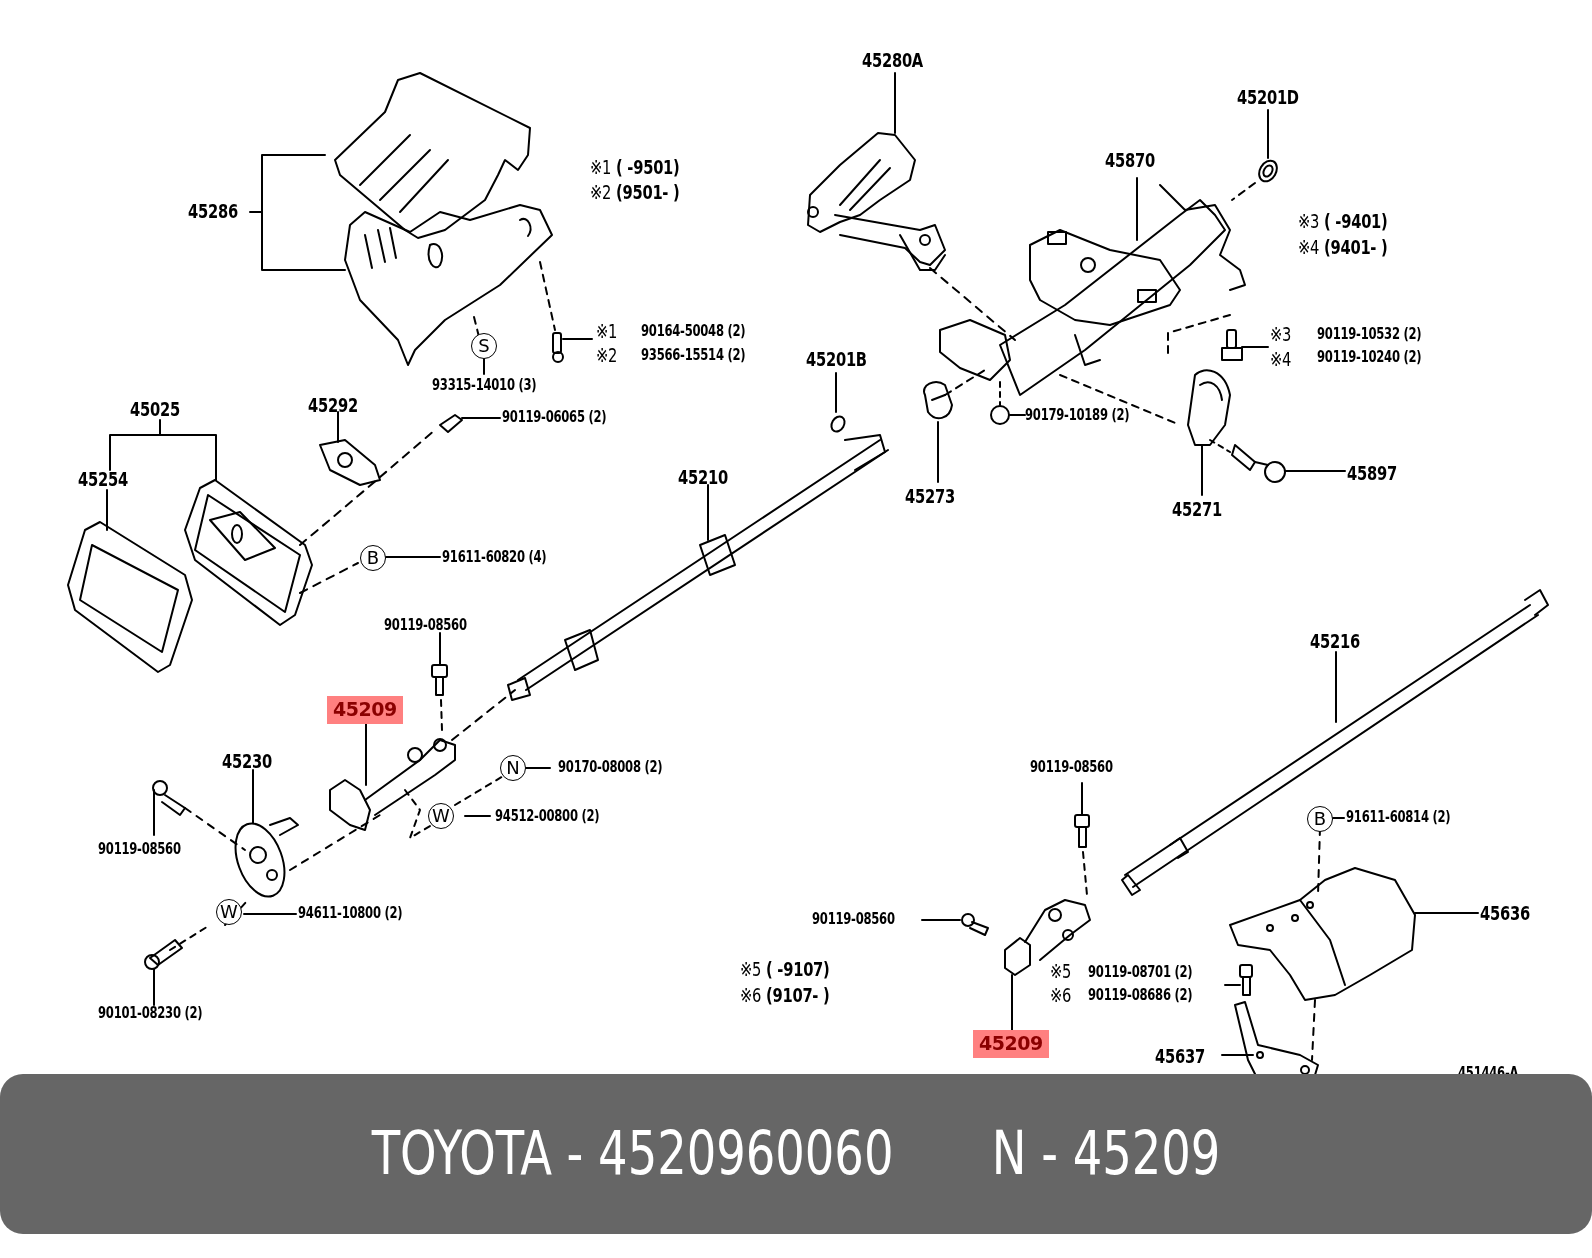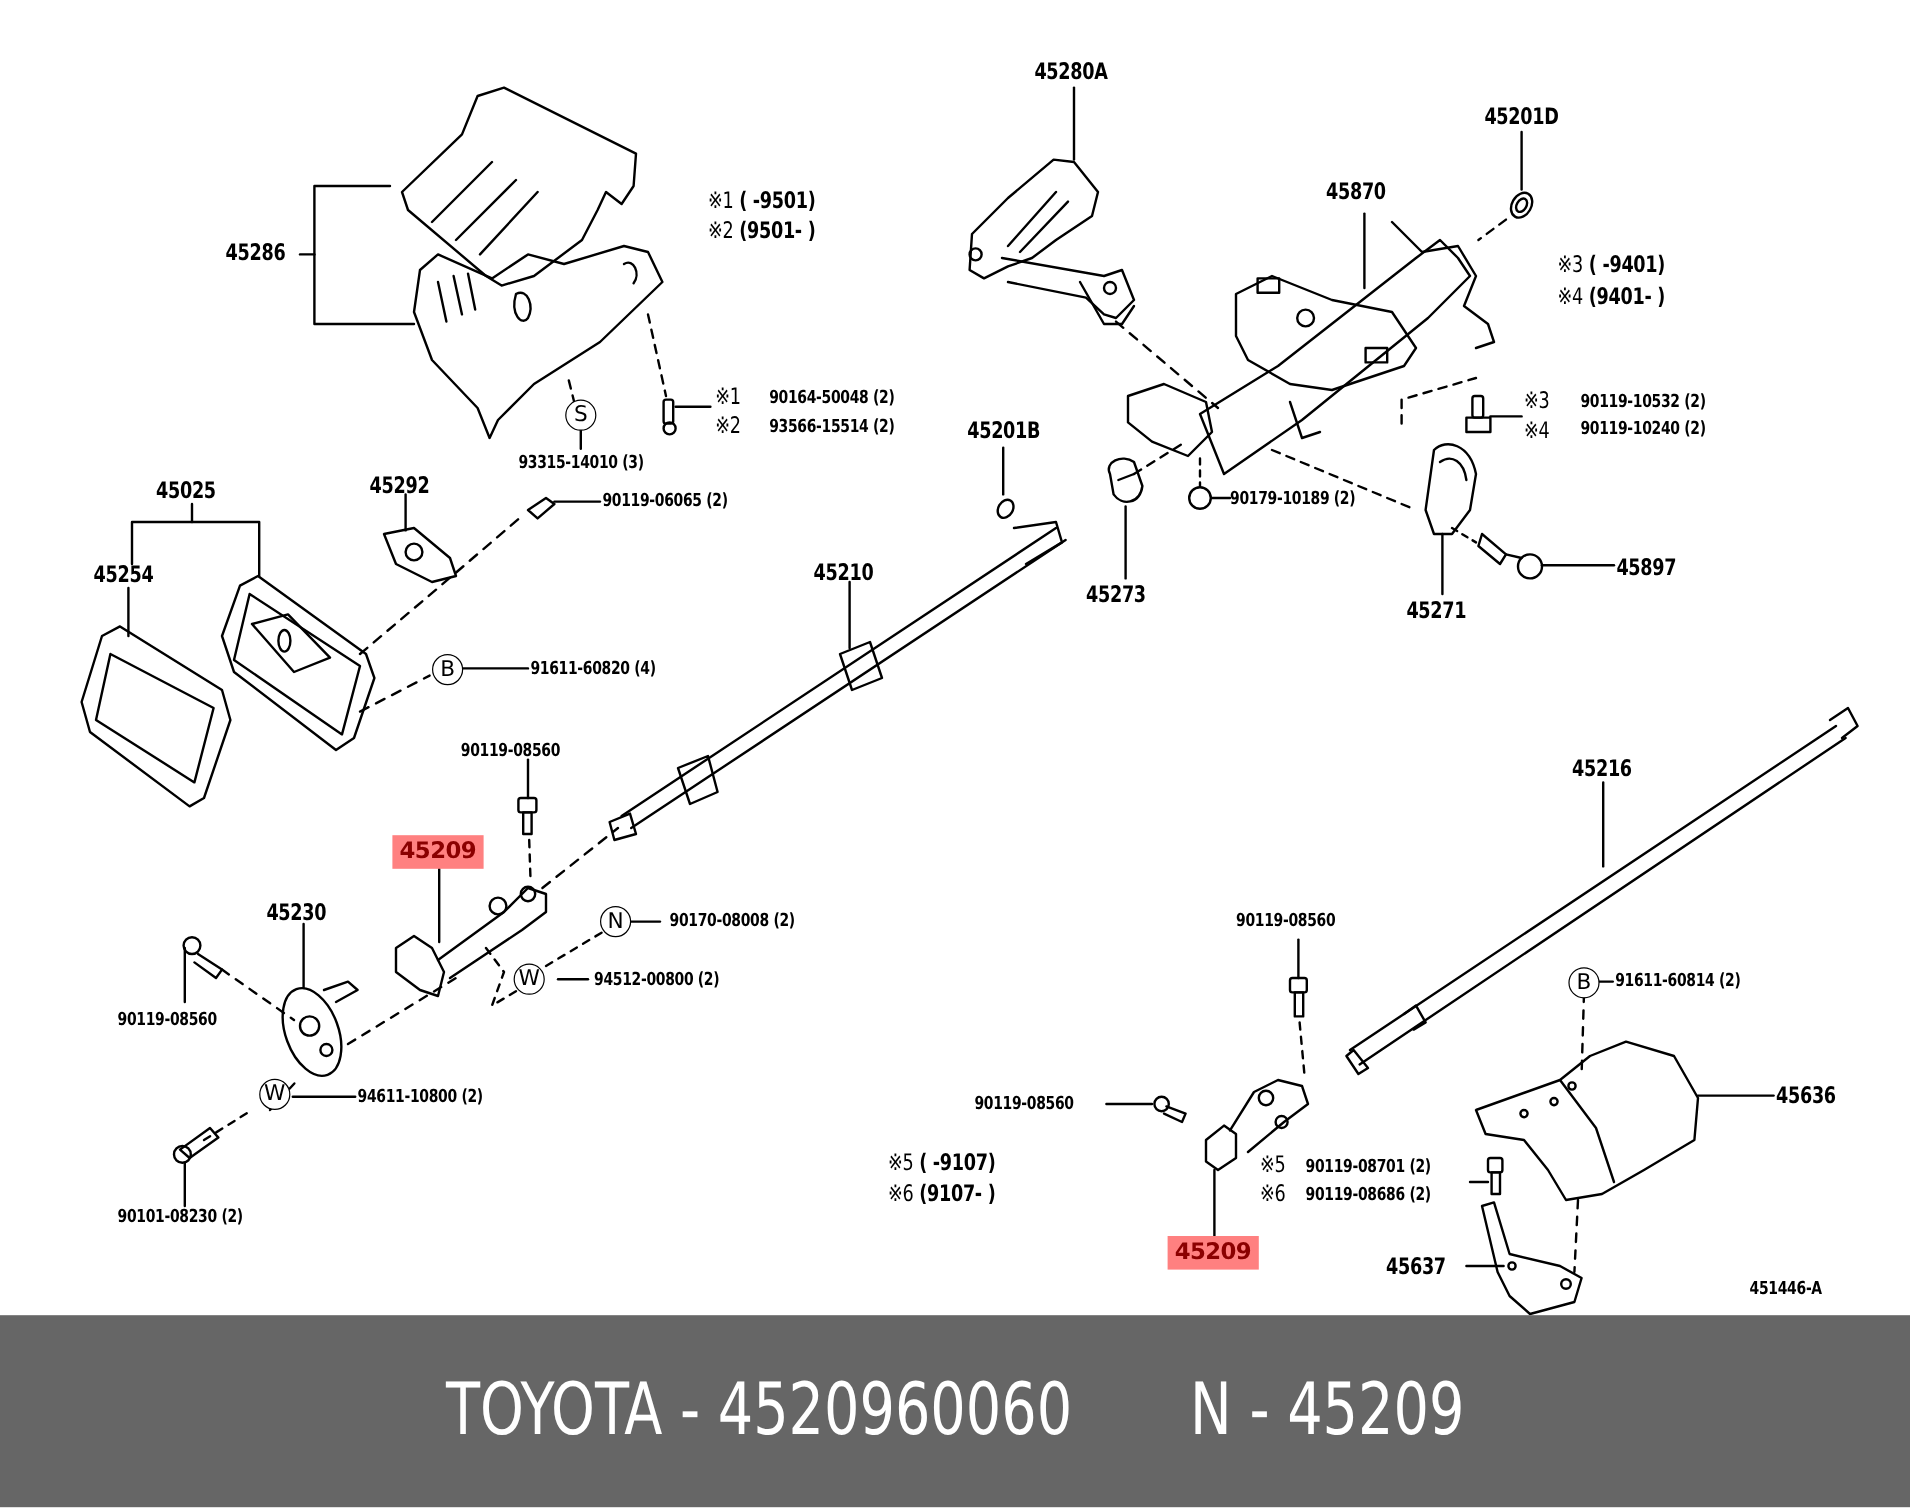--- a/index.html
+++ b/index.html
@@ -9,21 +9,21 @@
   #art { position:absolute; left:0; top:0; }
   .lbl { position:absolute; font-family:"DejaVu Sans Condensed","DejaVu Sans",sans-serif; font-weight:bold;
          font-size:17px; color:#000; white-space:nowrap; line-height:1; letter-spacing:-0.3px; transform:scaleX(0.86); transform-origin:left top; }
   .lbl.big { font-size:19px; }
   .lbl.sm { font-size:15px; }
   .hl { position:absolute; background:#ff8080; color:#8b0000; font-weight:bold; font-size:19px;
         font-family:"DejaVu Sans","Liberation Sans",sans-serif; padding:3px 6px 4px 6px; line-height:21px; letter-spacing:-0.5px; }
   .circ { position:absolute; width:24px; height:24px; border:1.6px solid #000; border-radius:50%;
           text-align:center; line-height:24px; font-size:18px; font-weight:normal; font-family:"DejaVu Sans",sans-serif; background:#fff; }
   .mark { font-size:19px; font-weight:normal; }
-  #footer { position:absolute; left:0; top:1096px; width:1592px; height:160px; background:#666666; }
+  #footer { position:absolute; left:0; top:1074px; width:1592px; height:160px; background:#666666;border-radius:23px; }
   #footer-text { position:absolute; left:0; right:0; top:44px; text-align:center; color:#fff;
                  font-family:"DejaVu Sans Condensed","DejaVu Sans",sans-serif; font-size:60px; line-height:70px; transform:scaleX(0.86); }
   #footer-text span { display:inline-block; }
   .gap { width:80px; }
 </style>
 </head>
 <body>
 
 <div id="diagram">
 <svg id="art" width="1592" height="1098" viewBox="0 0 1592 1098" fill="none" stroke="#000" stroke-width="2" stroke-linejoin="round" stroke-linecap="round">

